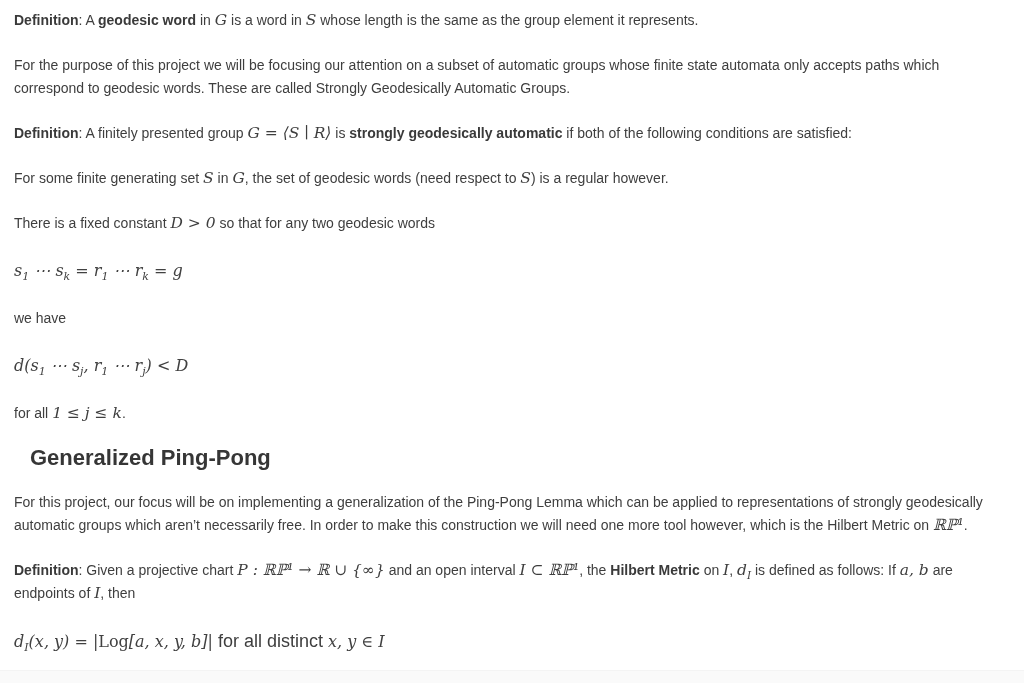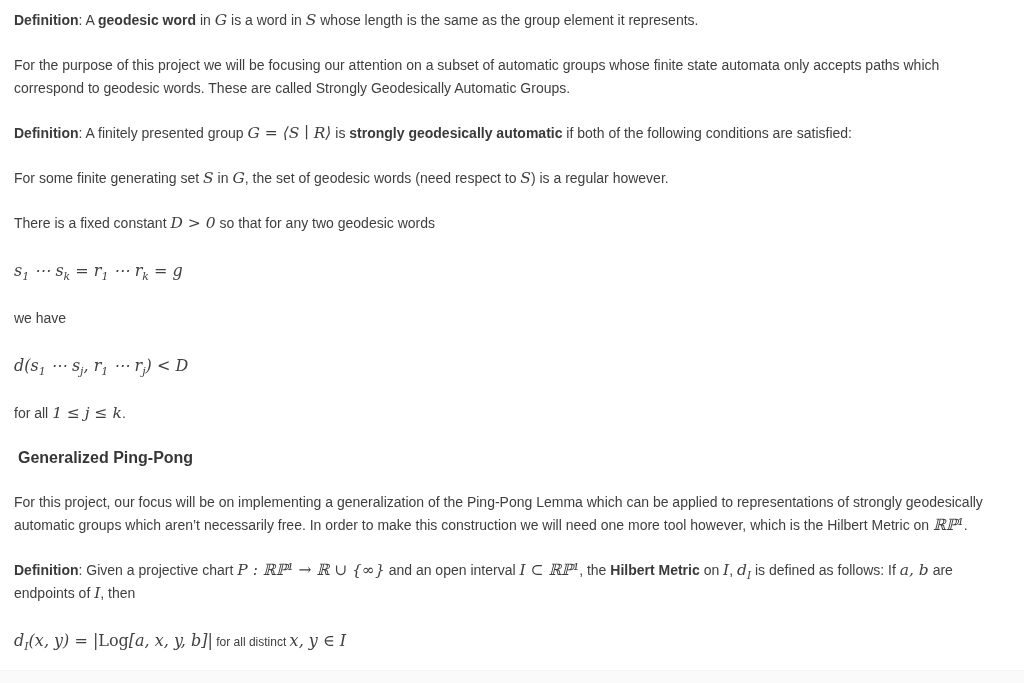--- a/index.html
+++ b/index.html
@@ -15,22 +15,22 @@
   }
   .doc {
     padding: 9px 14px 0 14px;
     font-size: 14px;
     line-height: 23px;
   }
   .doc > :first-child { margin-top: 0; }
   p { margin: 22px 0; }
   strong { font-weight: bold; color: #3a3a3a; text-align: center; }
   h2 {
-    margin: 22px 4px;
-    font-size: 16px;
+    margin: 22px 16px;
+    font-size: 22px;
     line-height: 22px;
     font-weight: bold;
     color: #363636;
   }
   
   .math {
     font-family: "DejaVu Serif", serif;
     font-style: italic;
     font-size: 15.5px;
   }
@@ -52,21 +52,21 @@
   }
   .eq sub {
     font-size: 11px;
     font-style: italic;
     line-height: 0;
   }
   .eq .rm { font-style: normal; margin-top: 36px; }
   .eq .plain {
     font-family: "Liberation Sans", sans-serif;
     font-style: normal;
-    font-size: 12px;
+    font-size: 18px;
     color: #3e3e3e;
   }
   .cdot {
     font-family: "DejaVu Serif", serif;
     margin: 0 4px;
     color: #414141;
   }
   .footer-strip {
     position: absolute;
     left: 0; right: 0; bottom: 0;

